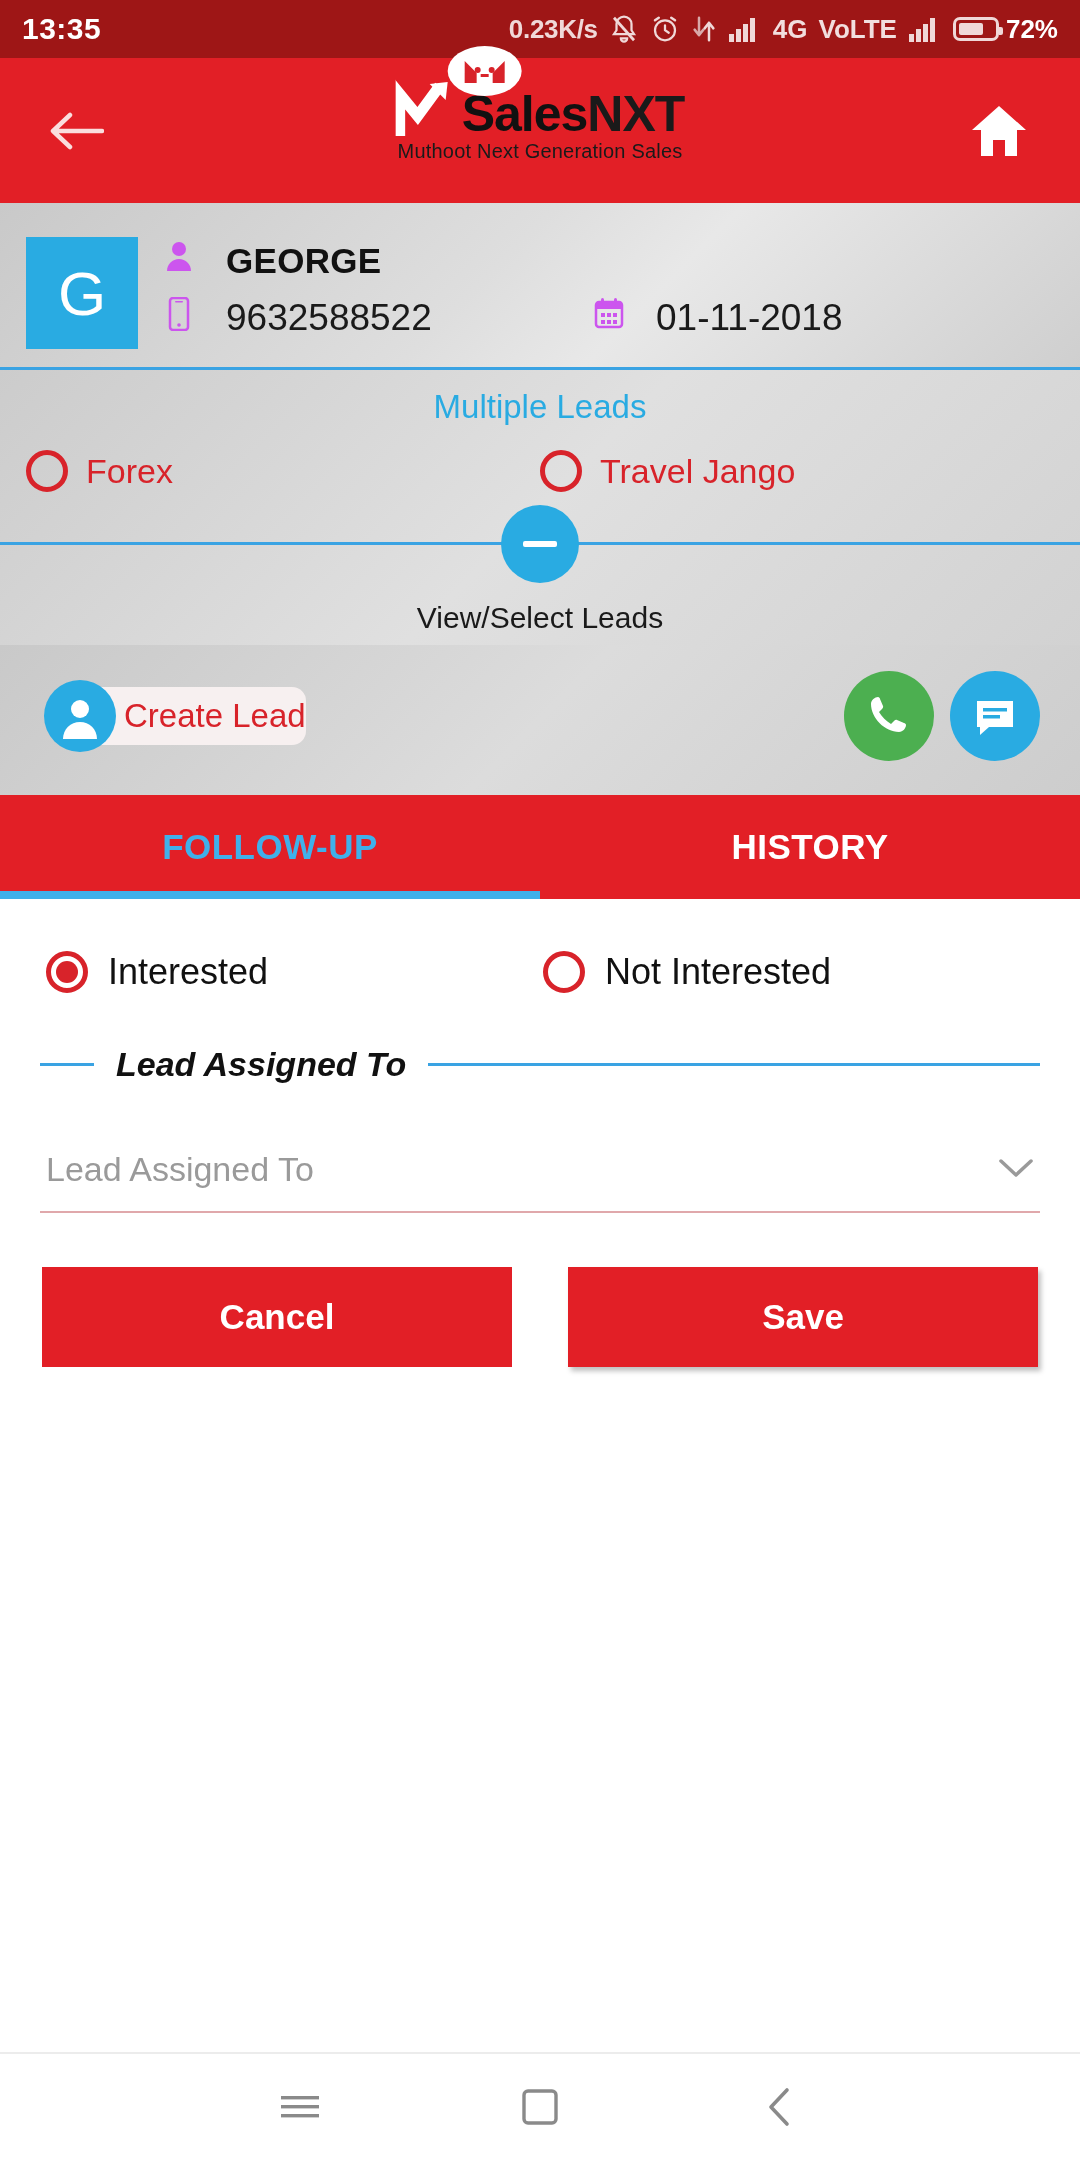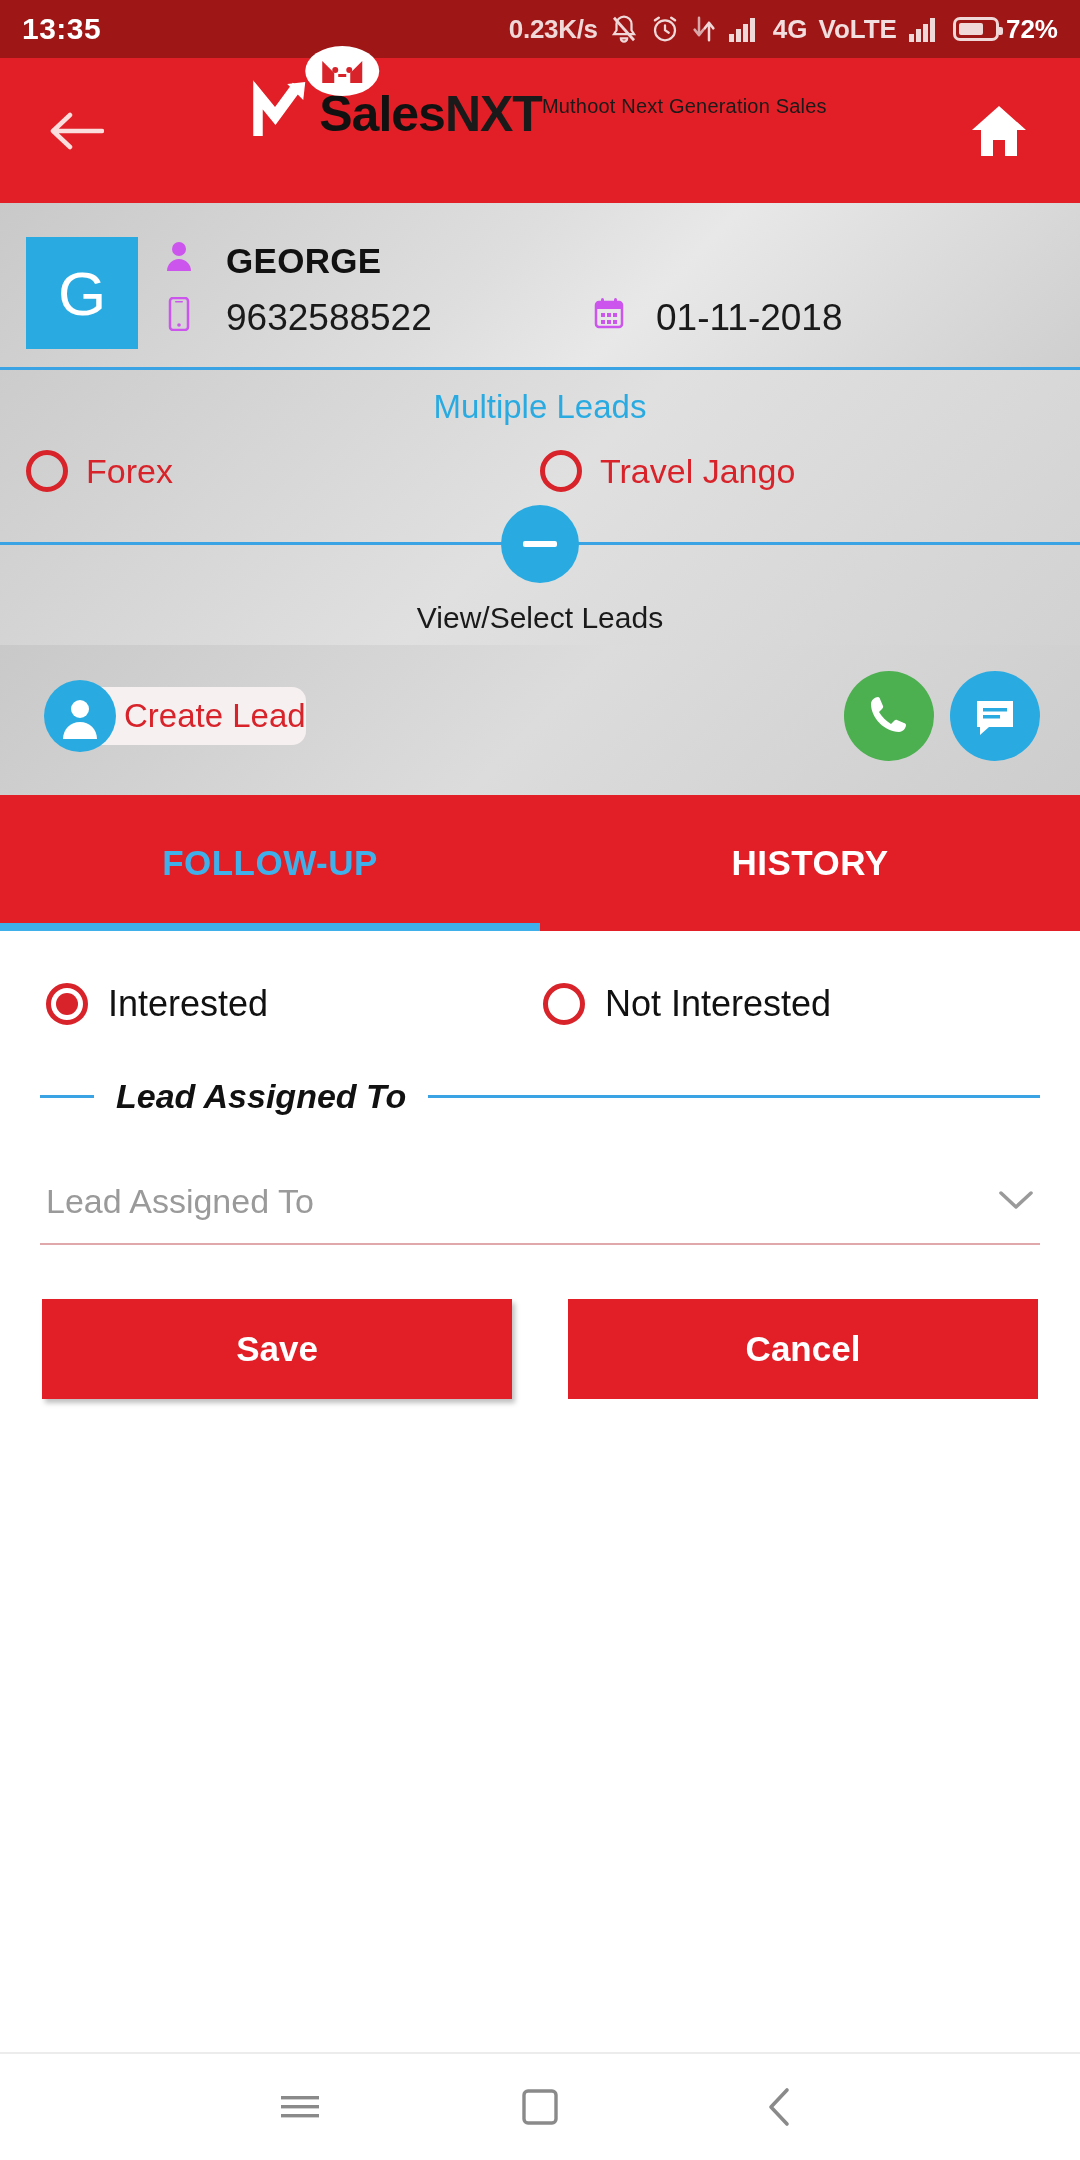--- a/index.html
+++ b/index.html
@@ -89,21 +89,21 @@
     width: 60px; height: 60px;
     display: flex; align-items: center; justify-content: center;
     cursor: pointer;
   }
   .logo-block {
     position: absolute;
     left: 50%;
     transform: translateX(-50%);
     top: 14px;
     display: flex;
-    flex-direction: row;
+    flex-direction: column;
     align-items: center;
   }
   .logo-main {
     display: flex;
     align-items: flex-end;
     height: 66px;
     position: relative;
   }
   .logo-m { position: relative; width: 70px; height: 62px; }
   .logo-word {
@@ -248,21 +248,21 @@
     border-radius: 50%;
     display: flex; align-items: center; justify-content: center;
     cursor: pointer;
   }
   .circ-call { background: #4caf50; }
   .circ-sms { background: #29abe2; }
 
   
   .tabs {
     background: #e21f26;
-    height: 136px;
+    height: 104px;
     display: flex;
     position: relative;
     flex: 0 0 auto;
   }
   .tab {
     flex: 1;
     display: flex; align-items: center; justify-content: center;
     font-size: 35px;
     font-weight: bold;
     letter-spacing: 0.5px;
@@ -551,22 +551,22 @@
     <div class="select-field">
       <span class="select-ph">Lead Assigned To</span>
       <span class="chev">
         <svg width="36" height="22" viewBox="0 0 36 22">
             <path d="M3 4l15 14L33 4" fill="none" stroke="#9a9a9a" stroke-width="3.5" stroke-linecap="round" stroke-linejoin="round"></path>
           </svg>
       </span>
     </div>
 
     <div class="btn-row">
+      <button class="btn btn-cancel">Cancel</button>
       <button class="btn btn-save">Save</button>
-      <button class="btn btn-cancel">Cancel</button>
     </div>
   </div>
 
   <div class="nav-bar">
     <div class="nav-btn">
       <svg width="42" height="32" viewBox="0 0 42 32">
           <rect x="2" y="5" width="38" height="3.4" fill="#8a8a8a"></rect>
           <rect x="2" y="14" width="38" height="3.4" fill="#8a8a8a"></rect>
           <rect x="2" y="23" width="38" height="3.4" fill="#8a8a8a"></rect>
         </svg>

